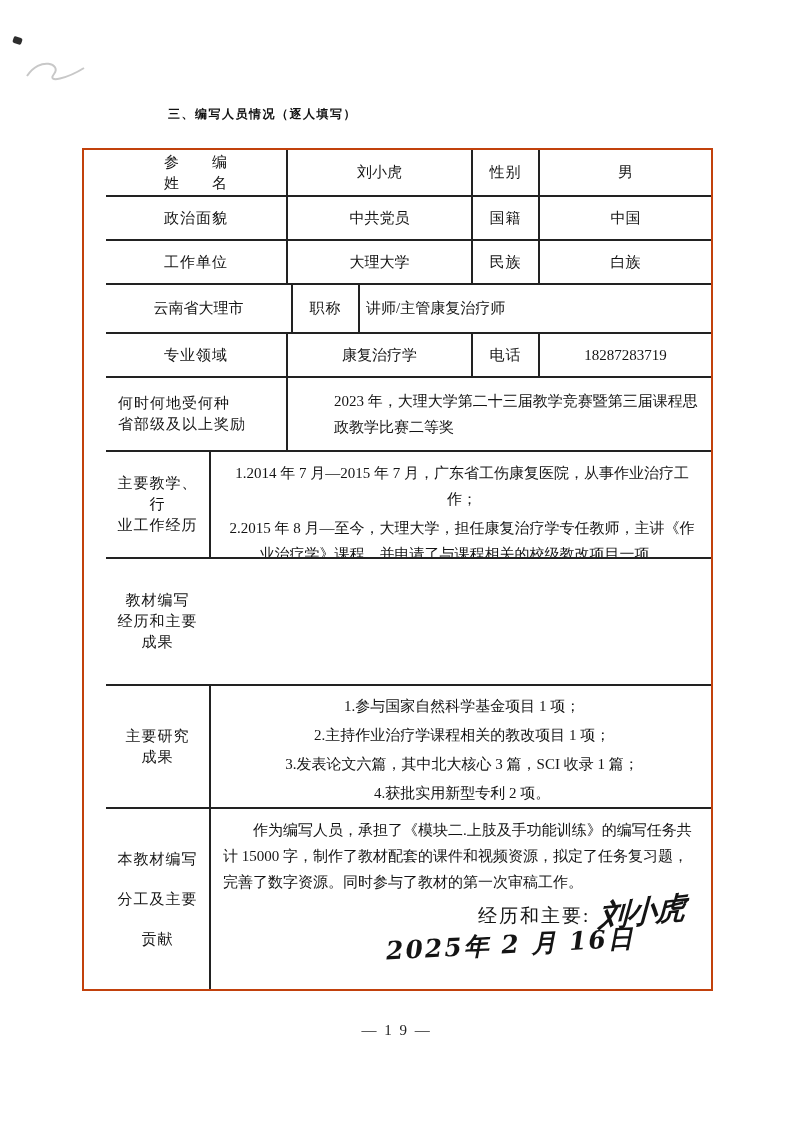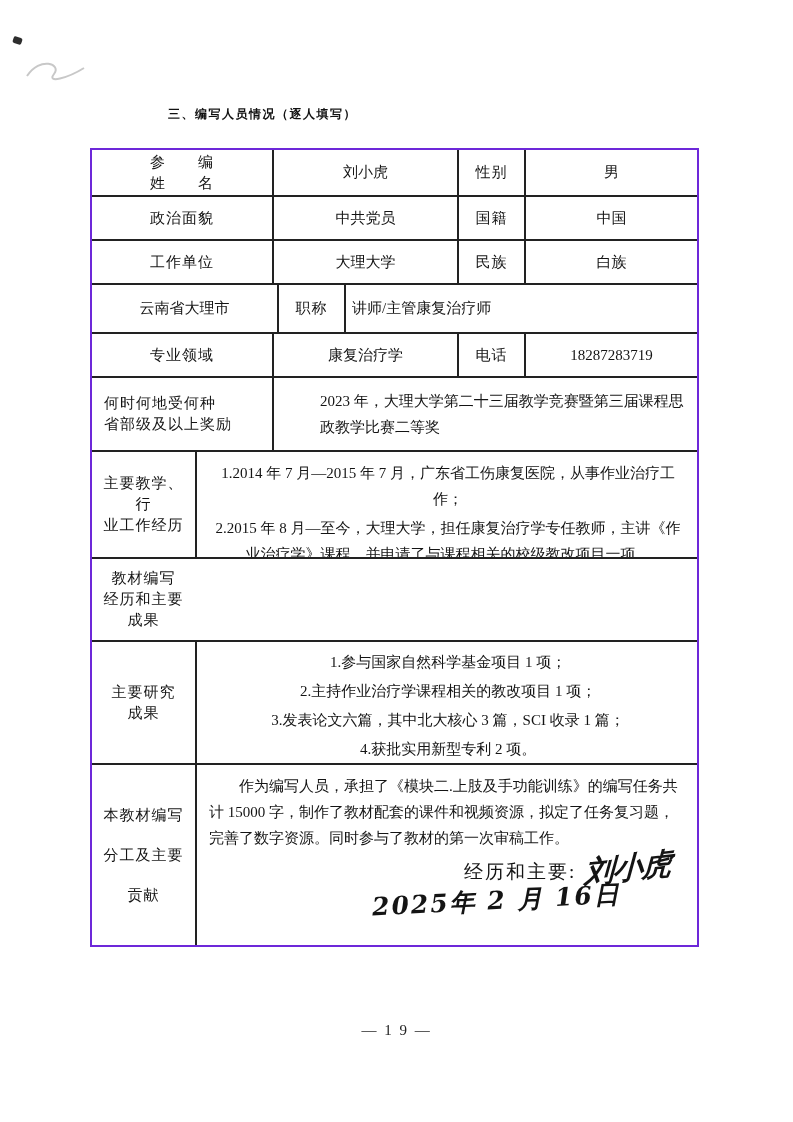--- a/index.html
+++ b/index.html
@@ -22,23 +22,24 @@
 
   .title {
     position:absolute; left:168px; top:106px;
     margin:0;
     font-family:"Liberation Sans", sans-serif;
     font-size:12px; font-weight:700; letter-spacing:1.5px;
     color:#111;
   }
 
   .doc-table {
-    position:absolute; left:90px; top:148px;
+    position:absolute; left:82px; top:148px;
     width:605px;
-    border:2px solid #6d28d9;
+    border:2px solid #c2410c;
+    padding-left:22px;
   }
   .row { display:flex; box-sizing:border-box; border-top:2px solid #222; }
   .row:first-child { border-top:none; }
   .cell {
     box-sizing:border-box;
     border-left:2px solid #222;
     display:flex; align-items:center; justify-content:center;
     text-align:center;
     font-size:15px; line-height:21px;
     padding:2px 6px;
@@ -157,21 +158,21 @@
 
     <div class="row" style="height:107px">
       <div class="cell cs1 label pre-line">主要教学、行
 业工作经历</div>
       <div class="cell cs2 block">
         <div class="item">1.2014 年 7 月—2015 年 7 月，广东省工伤康复医院，从事作业治疗工作；</div>
         <div class="item">2.2015 年 8 月—至今，大理大学，担任康复治疗学专任教师，主讲《作业治疗学》课程，并申请了与课程相关的校级教改项目一项。</div>
       </div>
     </div>
 
-    <div class="row" style="height:83px">
+    <div class="row" style="height:127px">
       <div class="cell cs1 label pre-line">教材编写
 经历和主要
 成果</div>
     </div>
 
     <div class="row research" style="height:123px">
       <div class="cell cs1 label pre-line">主要研究
 成果</div>
       <div class="cell cs2 block">
         <div class="item">1.参与国家自然科学基金项目 1 项；</div>

